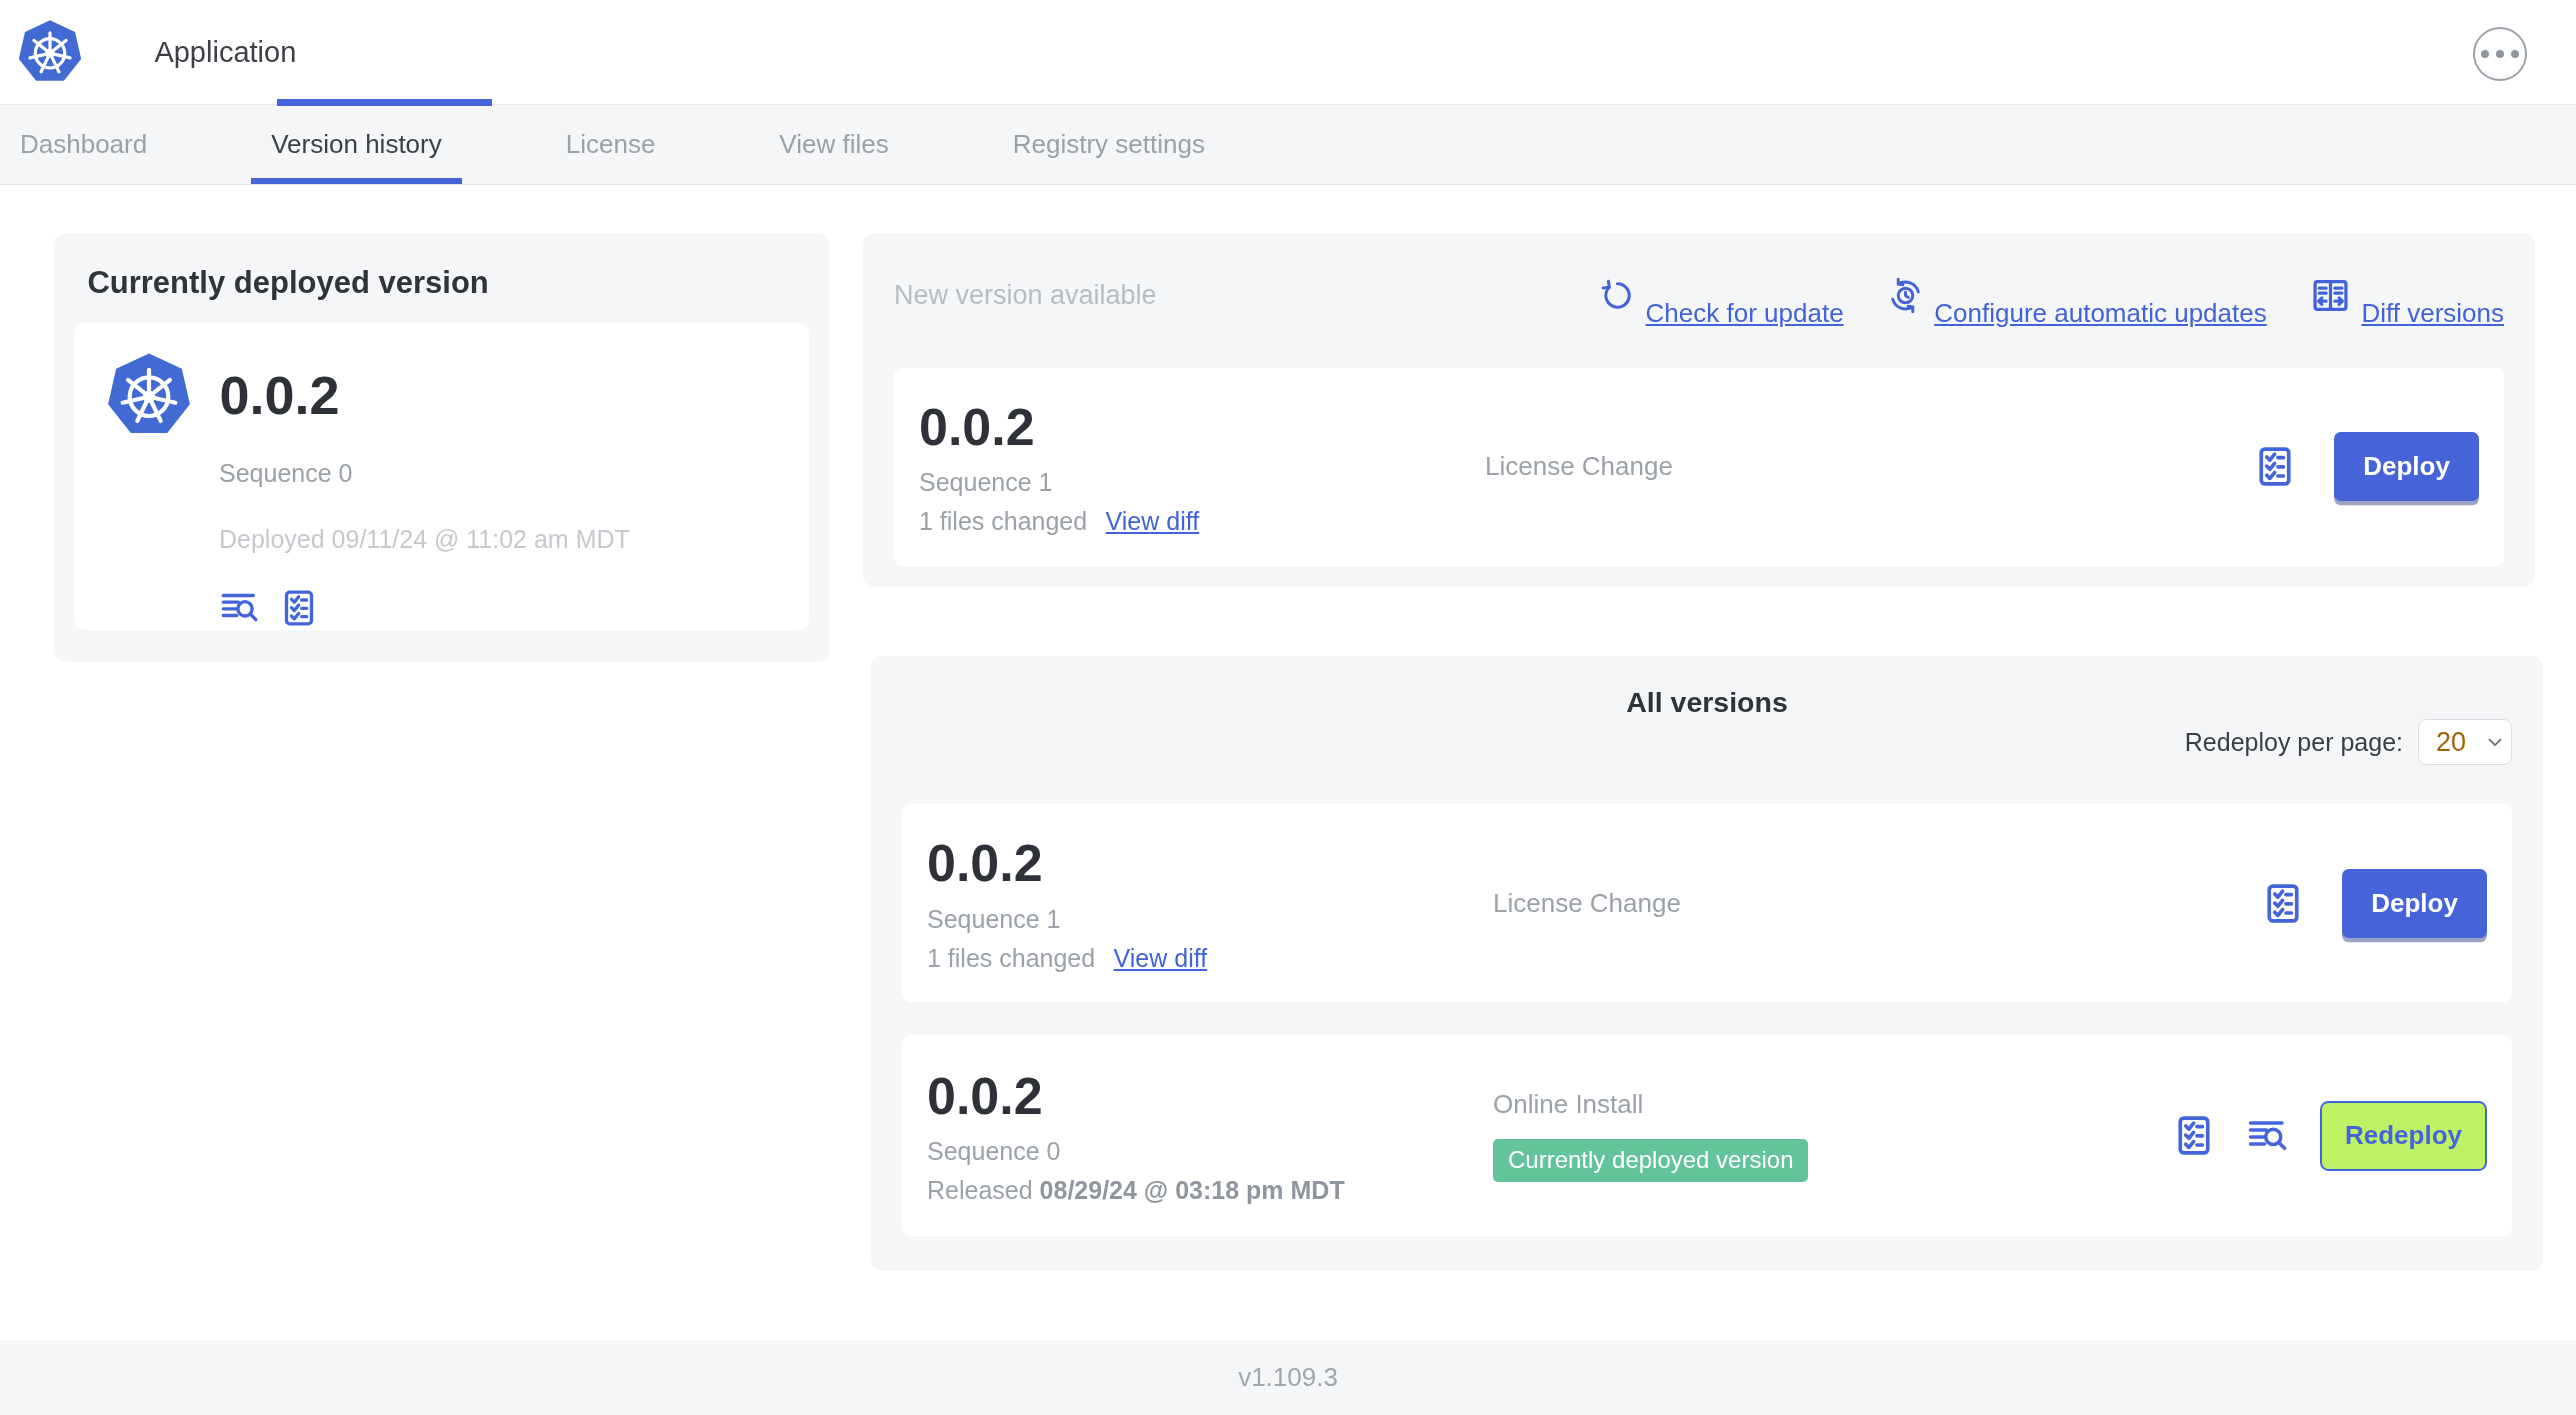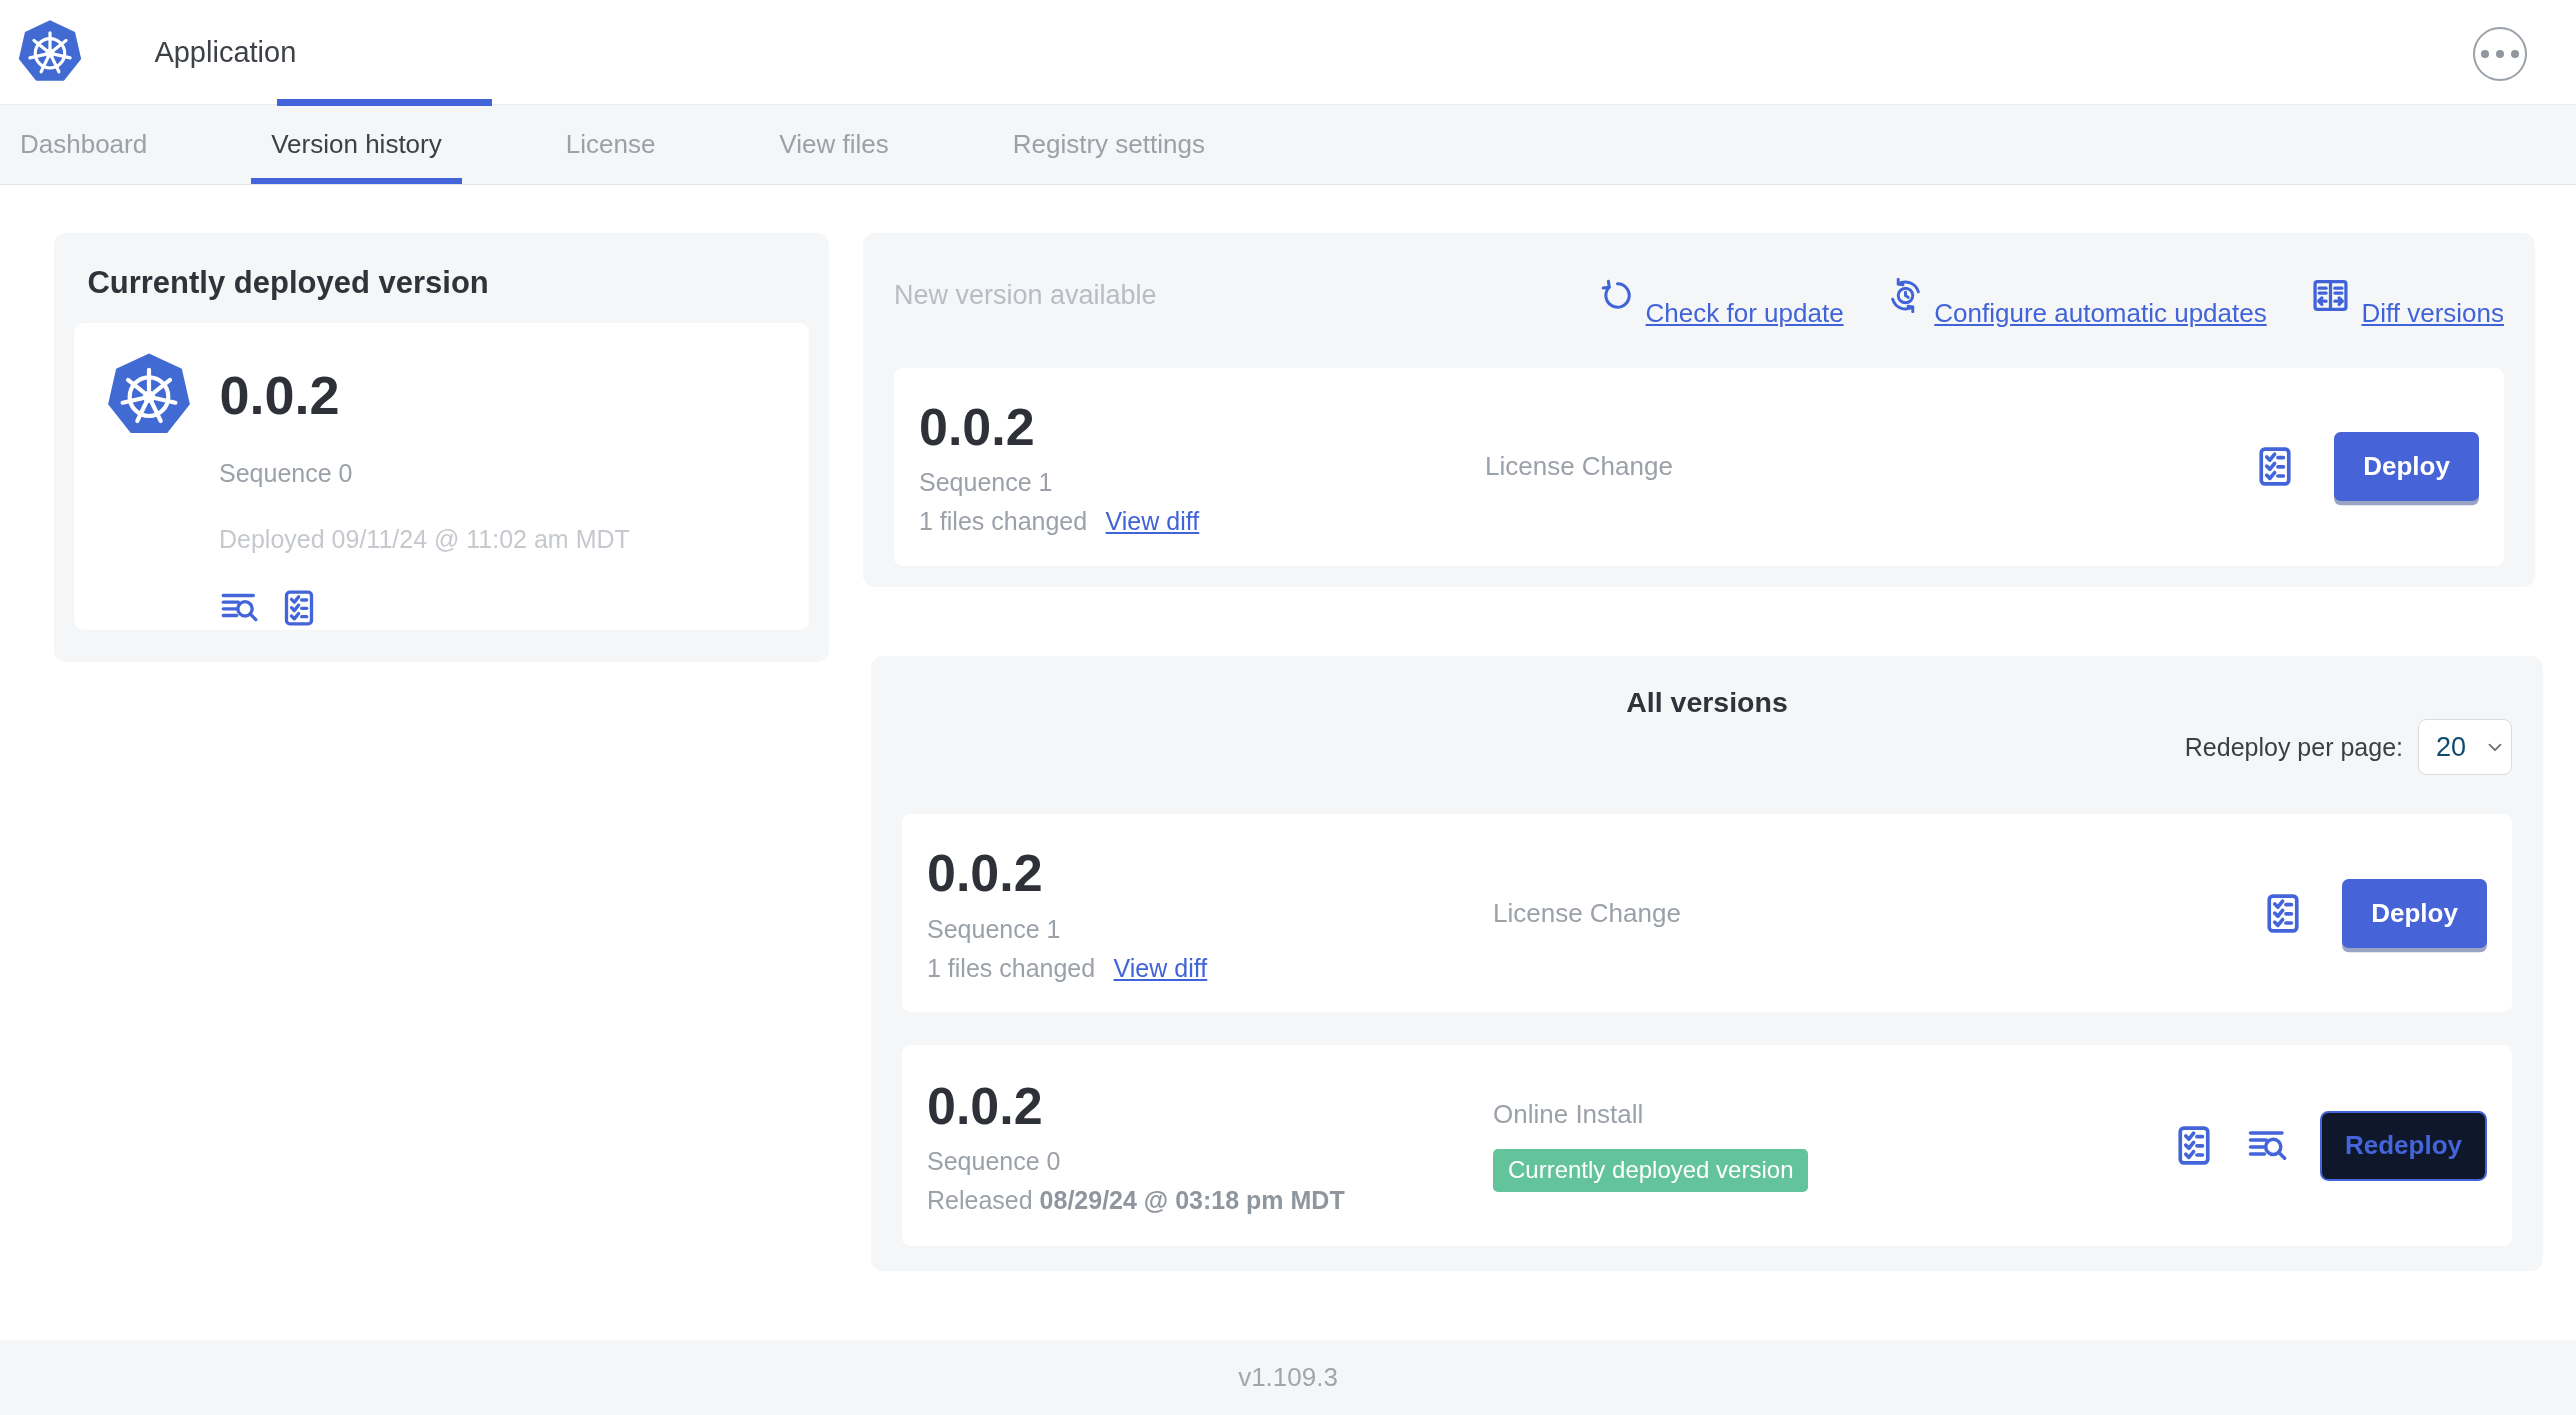--- a/index.html
+++ b/index.html
@@ -62,36 +62,36 @@
   .vc-seq{font-size:25px;color:#9ba1a8;margin-top:11.7px;}
   .vc-files{font-size:25px;color:#9ba1a8;margin-top:10px;display:flex;gap:18.4px;align-items:baseline;}
   .view-diff{color:#4163d8;text-decoration:underline;cursor:pointer;}
   .vc-mid{display:flex;flex-direction:column;align-items:flex-start;}
   .vc-source{font-size:26px;font-weight:500;color:#9ba1a8;}
   .vc-right{margin-left:auto;display:flex;align-items:center;gap:37px;}
   .btn-primary{width:145px;height:69px;background:#4664d7;color:#fff;border:none;
                border-radius:6.7px;font-size:26px;font-weight:700;cursor:pointer;
                box-shadow:0 4.2px 0 rgba(35,54,128,.45);
                font-family:"Liberation Sans",sans-serif;}
-  .btn-outline{width:167px;height:70px;background:#0f172a;color:#4465d9;
+  .btn-outline{width:167px;height:70px;background:#bef264;color:#4465d9;
                border:2.5px solid #4465d9;border-radius:8.4px;font-size:26px;font-weight:700;
                cursor:pointer;font-family:"Liberation Sans",sans-serif;}
   .badge{display:inline-block;margin-top:18.4px;background:#63c49c;color:#fff;
          font-size:24px;padding:7.5px 15px;border-radius:5px;}
   .vc-released{font-size:25px;color:#9ba1a8;margin-top:10px;}
   .vc-released .dt{font-weight:700;color:#8f969e;}
 
   .panel-rb{left:871px;top:471px;width:1672px;height:615px;padding:30px 31px;}
   .av-header{display:flex;align-items:center;flex-direction:column;}
   .av-title{font-size:28.5px;font-weight:700;color:#2f343a;}
   .av-results{margin-left:auto;display:flex;align-items:center;gap:15px;
               font-size:25px;color:#3a3f46;}
-  .select-box{width:94px;height:56px;background:#fff;border:1.7px solid #d8dbdf;
+  .select-box{width:94px;height:46px;background:#fff;border:1.7px solid #d8dbdf;
               border-radius:8.4px;display:flex;align-items:center;justify-content:space-between;
-              padding:0 5px 0 17px;box-sizing:border-box;font-size:27px;color:#0c4a6e;
+              padding:0 5px 0 17px;box-sizing:border-box;font-size:27px;color:#a16207;
               cursor:pointer;}
   .panel-rb .version-card.row1{margin-top:39px;}
   .panel-rb .version-card.row2{margin-top:33px;height:201px;}
   .vc-right.tight{gap:30px;}
 
   
   .footer{height:75px;background:#f5f6f8;display:flex;align-items:center;
           justify-content:center;font-size:26px;color:#a0a6ad;}
 </style>
 </head>

